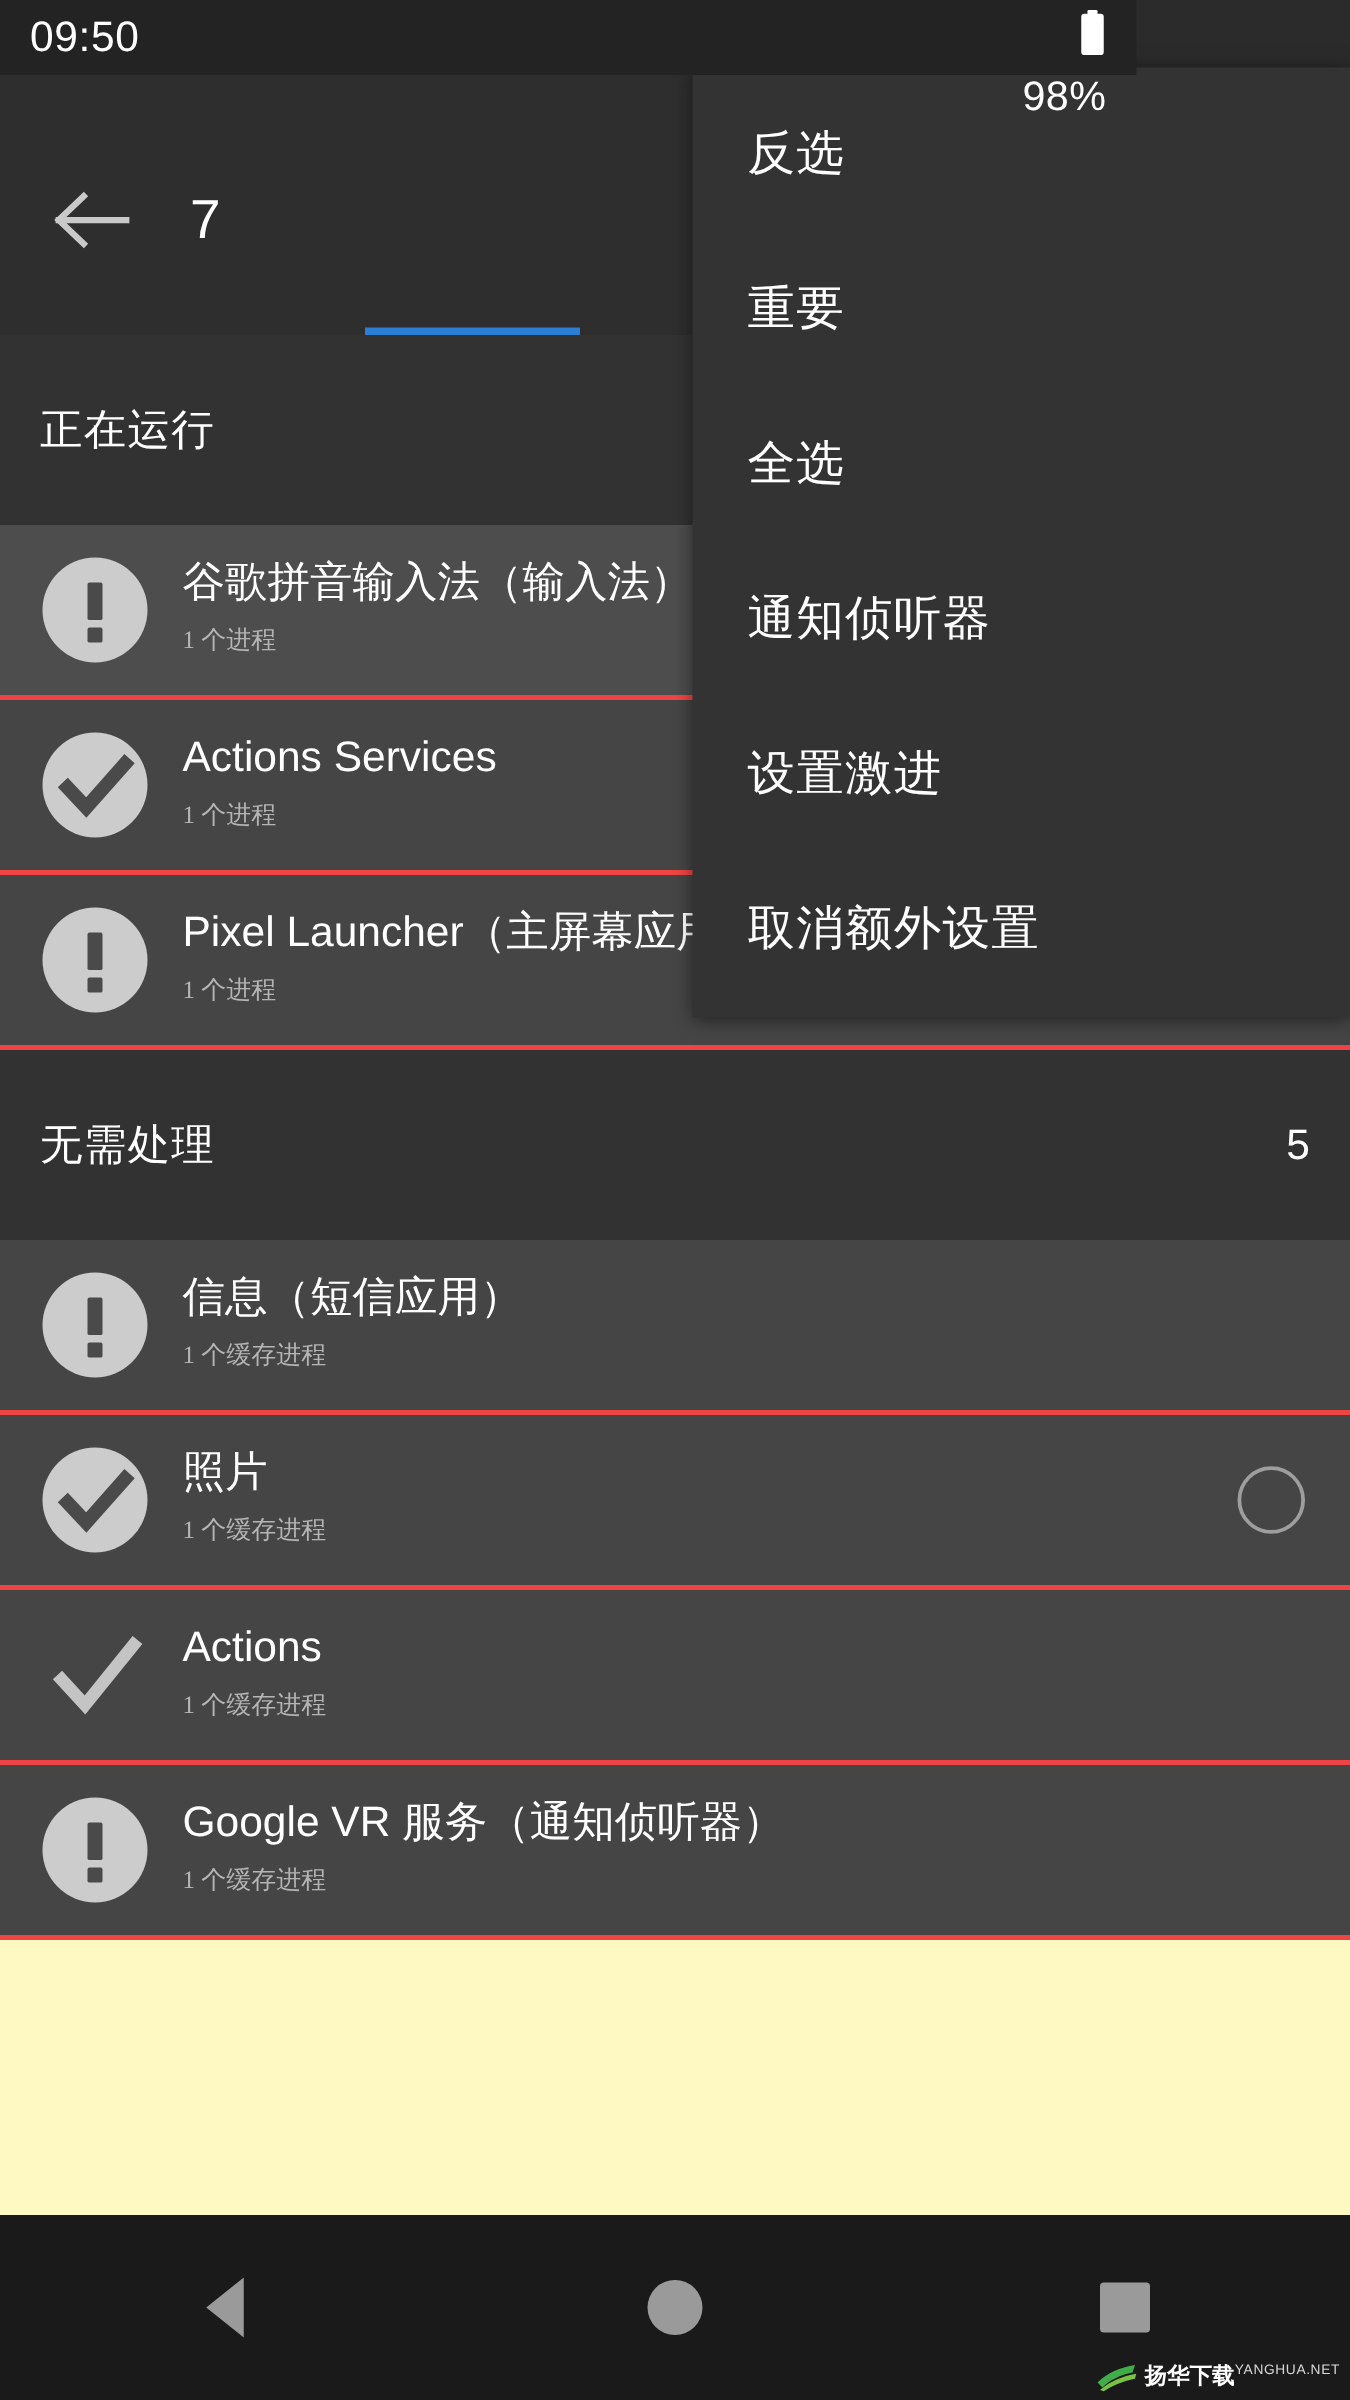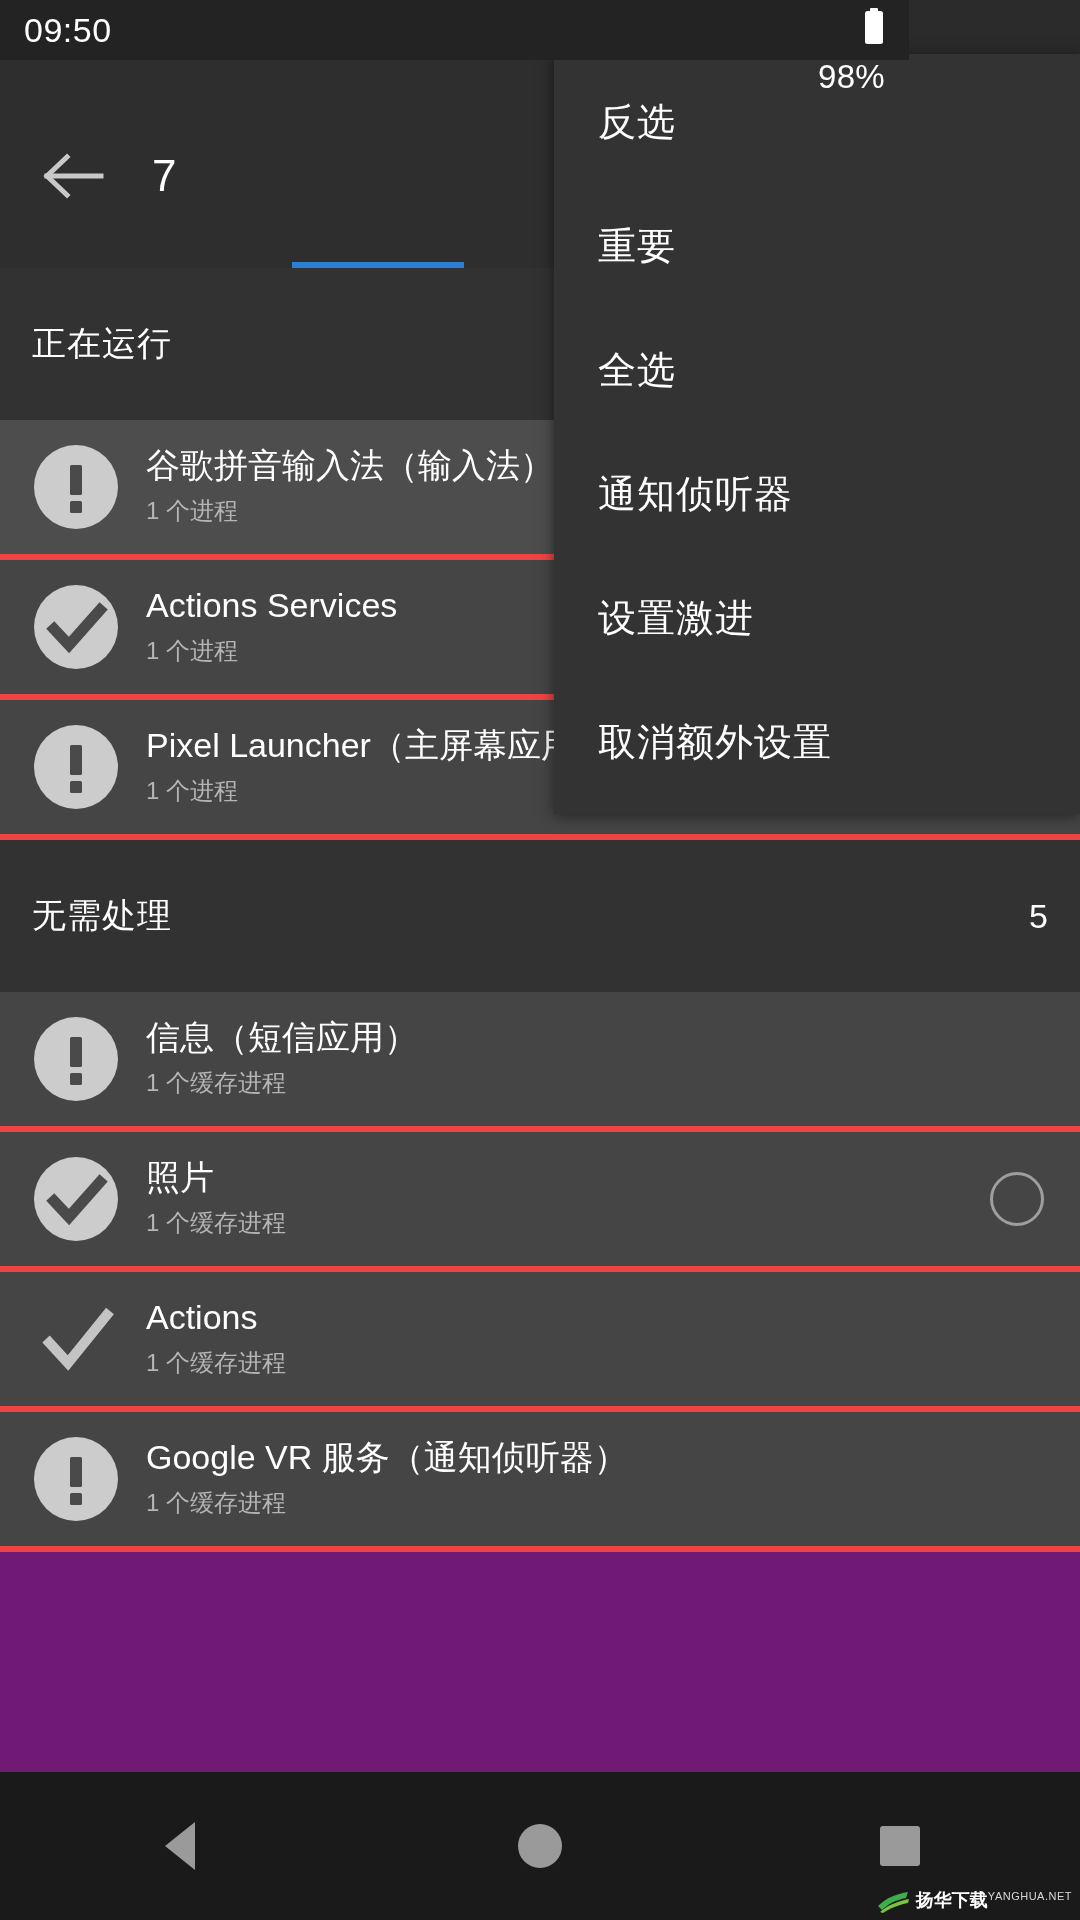--- a/index.html
+++ b/index.html
@@ -79,21 +79,21 @@
     position: absolute; bottom: 0; height: 6px;
     background: #2a7fd4;
   }
   #tab-ind-1 { left: 27%; width: 16%; }
   #tab-ind-2 { left: 96.5%; width: 3.5%; }
 
   
   #content {
     position: absolute; top: 268px; left: 0;
     width: 1080px; height: 1504px;
-    background: #701a75;
+    background: #fef9c3;
     overflow: hidden;
     z-index: 5;
   }
   .section-header {
     position: relative;
     background: #323232;
     height: 96px;
     display: flex; align-items: center;
     padding: 0 32px;
   }
@@ -105,40 +105,40 @@
     margin-left: auto;
     color: #ffffff; font-size: 34px;
   }
 
   .app-row {
     position: relative;
     height: 140px;
     background: #454545;
     display: flex; align-items: center;
     padding: 0 32px;
-    border-bottom: 6px solid #ef4444;
+    border-bottom: 4px solid #ef4444;
   }
   .app-row.highlight { background: #4d4d4d; }
 
   .app-icon {
     width: 88px; height: 88px;
     flex: 0 0 88px;
     margin-right: 26px;
     display: flex; align-items: center; justify-content: center;
   }
   .app-icon svg { width: 88px; height: 88px; display:block; }
 
   .app-text { display: flex; flex-direction: column; justify-content: center; min-width:0; }
   .app-name {
     color: #ffffff; font-size: 34px; line-height: 44px;
     white-space: nowrap;
   }
   .app-sub {
-    color: #b5b5b5; font-size: 24px; line-height: 40px;
-    margin-top: 4px; white-space: nowrap;
+    color: #b5b5b5; font-size: 20px; line-height: 40px;
+    margin-top: 4px; white-space: nowrap; font-family: Liberation Serif, serif;
   }
 
   .ripple-circle {
     position: absolute; right: 36px; top: 50%;
     transform: translateY(-50%);
     width: 54px; height: 54px; border-radius: 50%;
     border: 3px solid #9e9e9e;
   }
 
   

